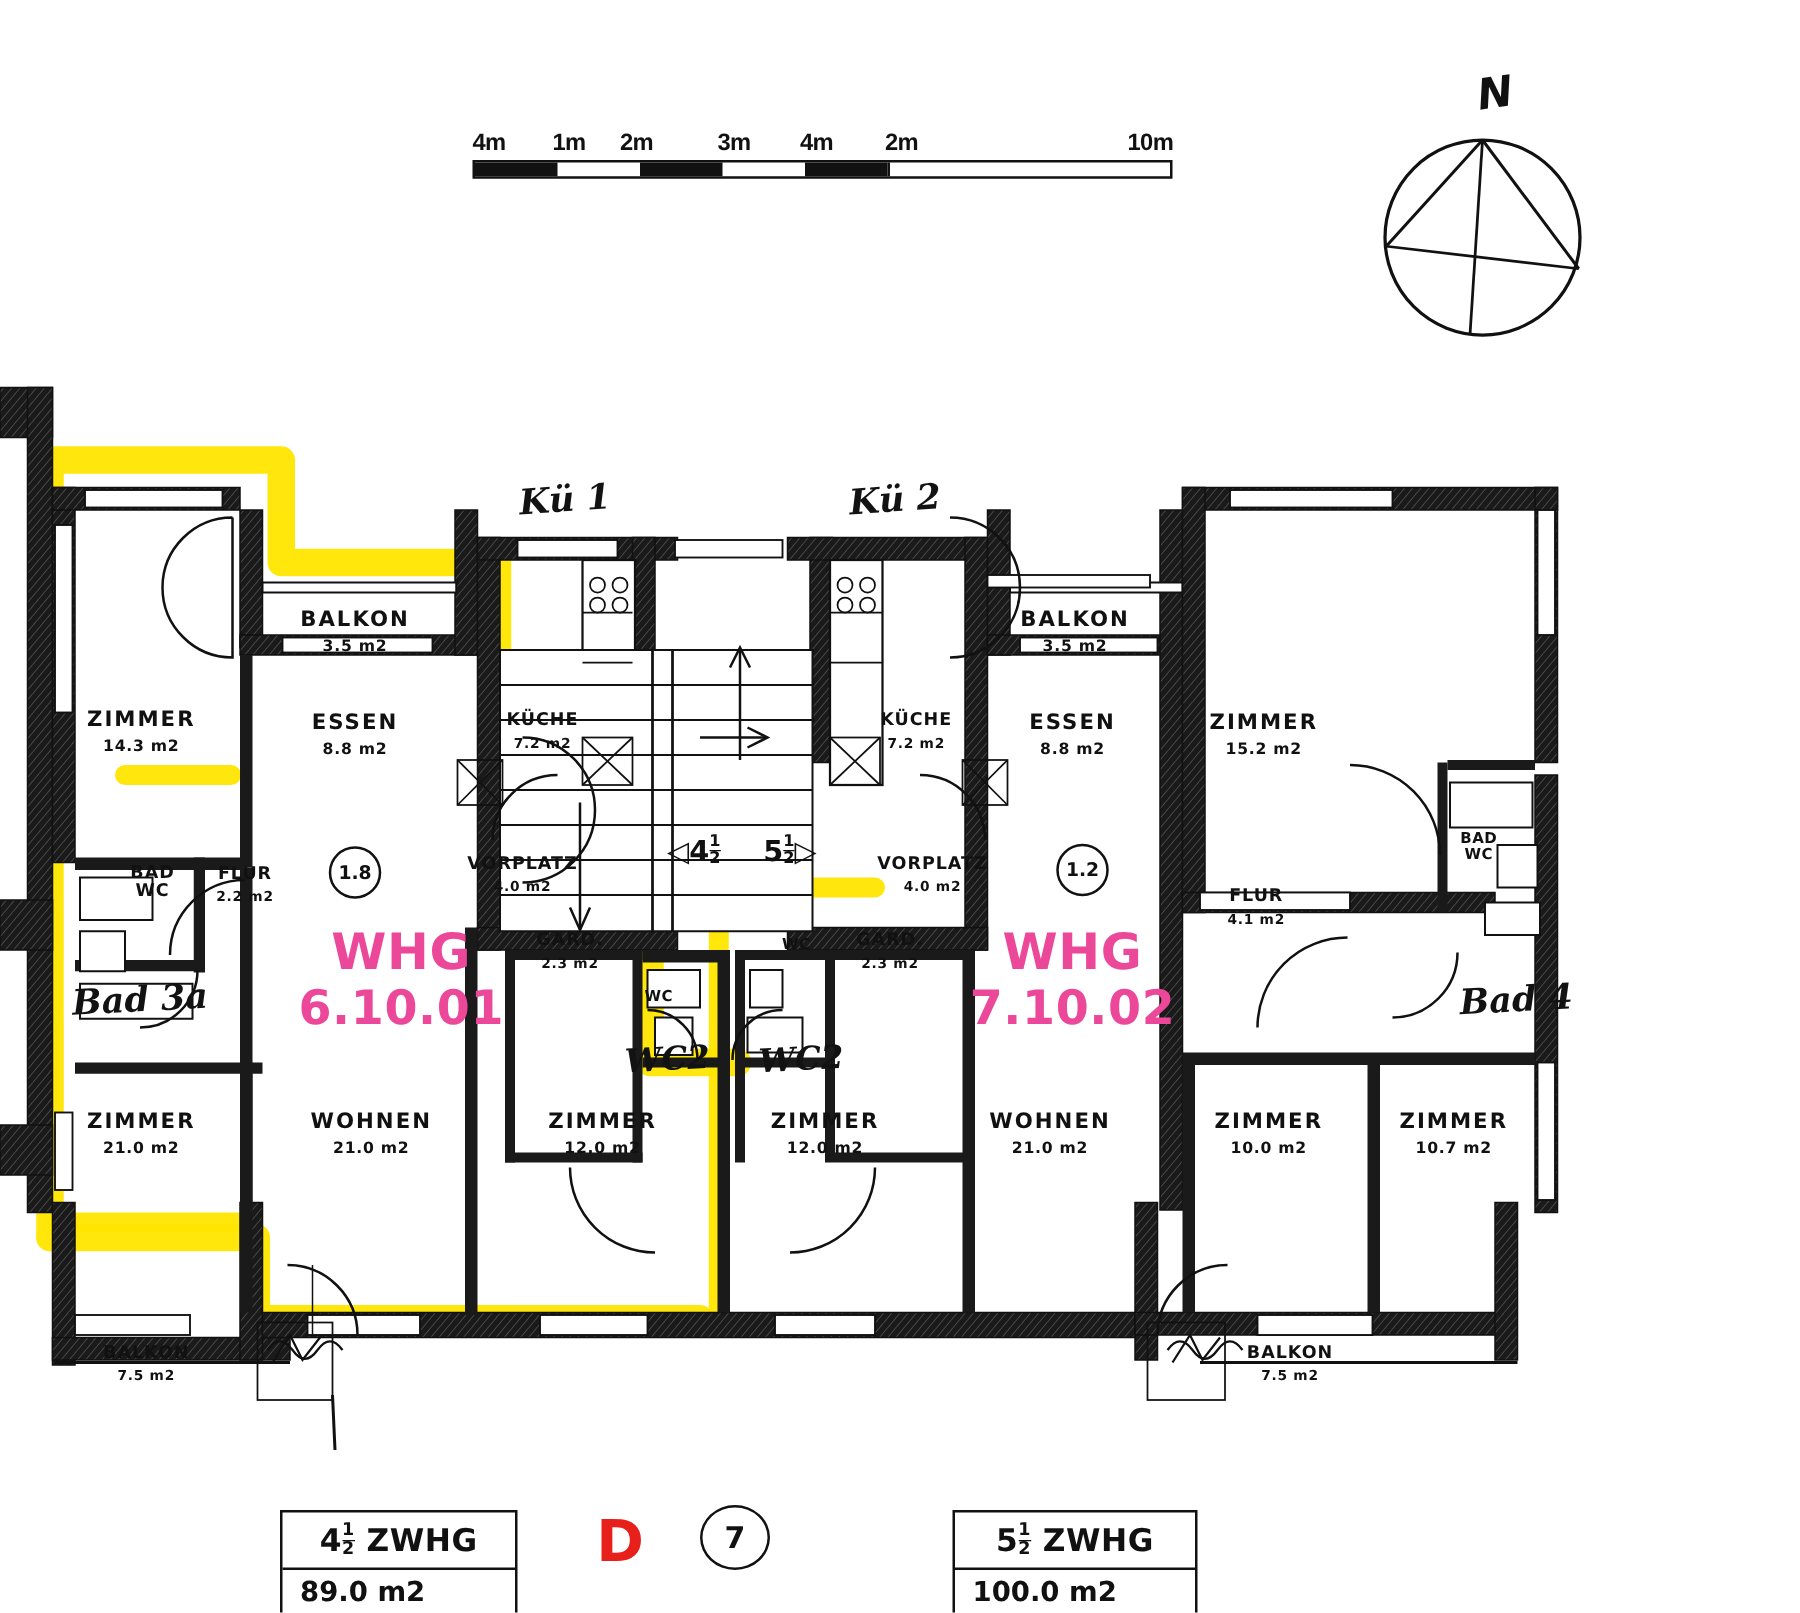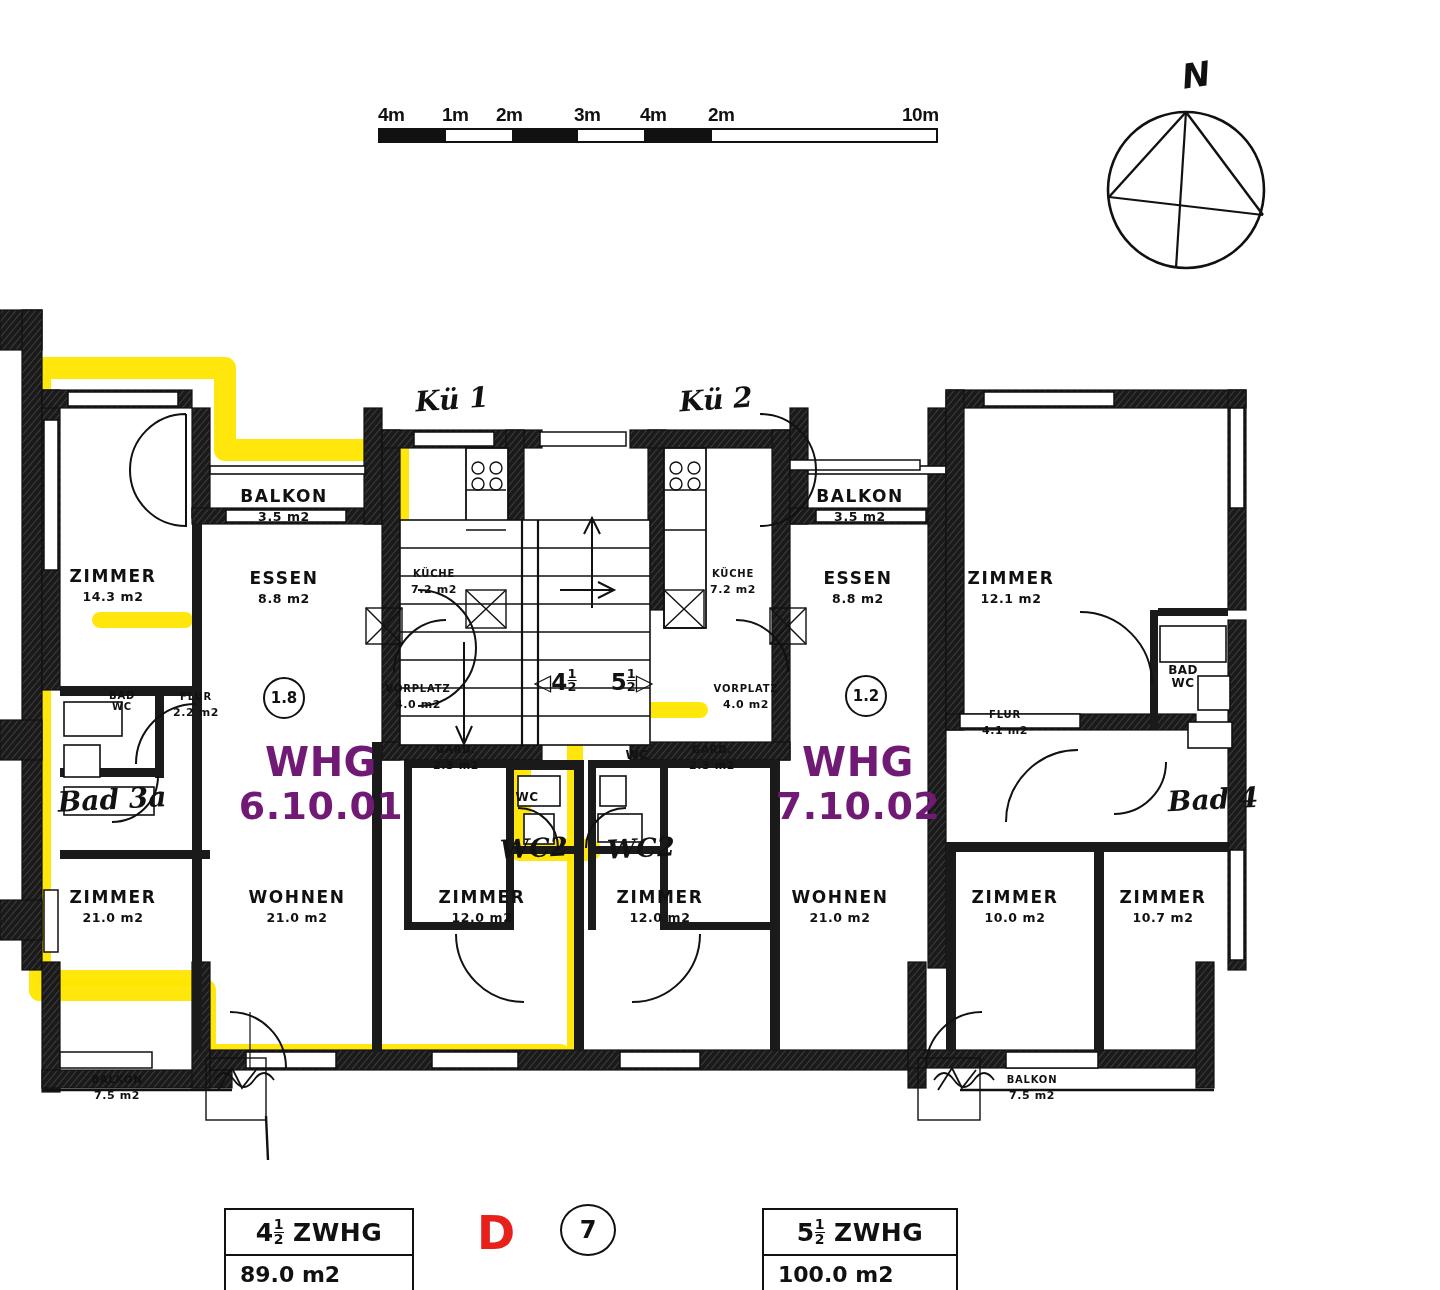--- a/index.html
+++ b/index.html
@@ -81,42 +81,42 @@
     letter-spacing: 1.6px;
     font-family: "DejaVu Sans", sans-serif;
   }
   .rlabel .ar {
     font-size: 12.5px;
     font-weight: 700;
     letter-spacing: 0.6px;
     margin-top: 2px;
     font-family: "DejaVu Sans", sans-serif;
   }
-  .rlabel.small .nm { font-size: 10px; letter-spacing: 0.8px; }
+  .rlabel.small .nm { font-size: 14px; letter-spacing: 0.8px; }
   .rlabel.small .ar { font-size: 11px; }
   .rlabel.tiny .nm { font-size: 12px; letter-spacing: 0.4px; }
   .rlabel.two .nm { line-height: 1.05; }
 
   
   .circ-num {
     position: absolute;
     width: 38px; height: 38px;
     border: 2.5px solid #111;
     border-radius: 50%;
     display: flex; align-items: center; justify-content: center;
     font-size: 15px; font-weight: 700;
     font-family: "DejaVu Sans", sans-serif;
     transform: translate(-50%, -50%);
     background: transparent;
   }
 
   
   .whg {
     position: absolute;
-    color: #701a75;
+    color: #ec4899;
     font-family: "DejaVu Sans", sans-serif;
     font-weight: 700;
     text-align: center;
     transform: translateX(-50%);
     line-height: 1.12;
     letter-spacing: 0.5px;
   }
   .whg .w1 { font-size: 40px; }
   .whg .w2 { font-size: 38px; }
 
@@ -482,21 +482,21 @@
     <div class="rlabel" style="left:860px;top:486px">
       <div class="nm">BALKON</div>
       <div class="ar">3.5 m2</div>
     </div>
     <div class="rlabel" style="left:858px;top:568px">
       <div class="nm">ESSEN</div>
       <div class="ar">8.8 m2</div>
     </div>
     <div class="rlabel" style="left:1011px;top:568px">
       <div class="nm">ZIMMER</div>
-      <div class="ar">12.1 m2</div>
+      <div class="ar">15.2 m2</div>
     </div>
     <div class="rlabel small two" style="left:122px;top:691px">
       <div class="nm">BAD<br>WC</div>
     </div>
     <div class="rlabel small" style="left:196px;top:691px">
       <div class="nm">FLUR</div>
       <div class="ar">2.2 m2</div>
     </div>
     <div class="rlabel small" style="left:418px;top:683px">
       <div class="nm">VORPLATZ</div>

